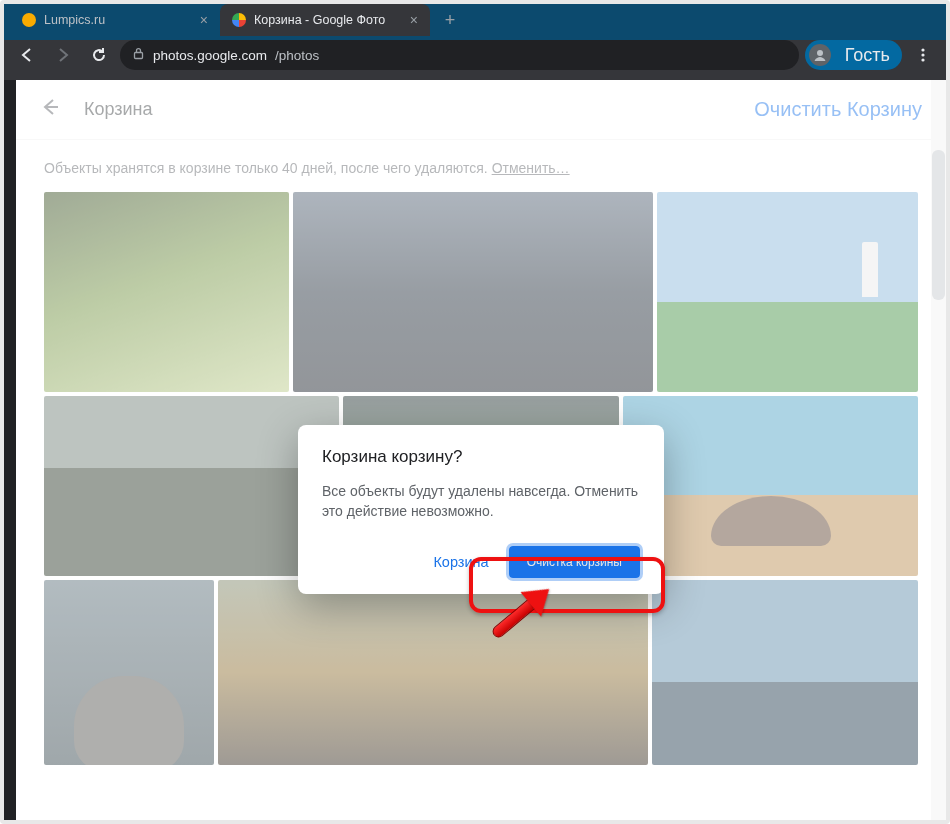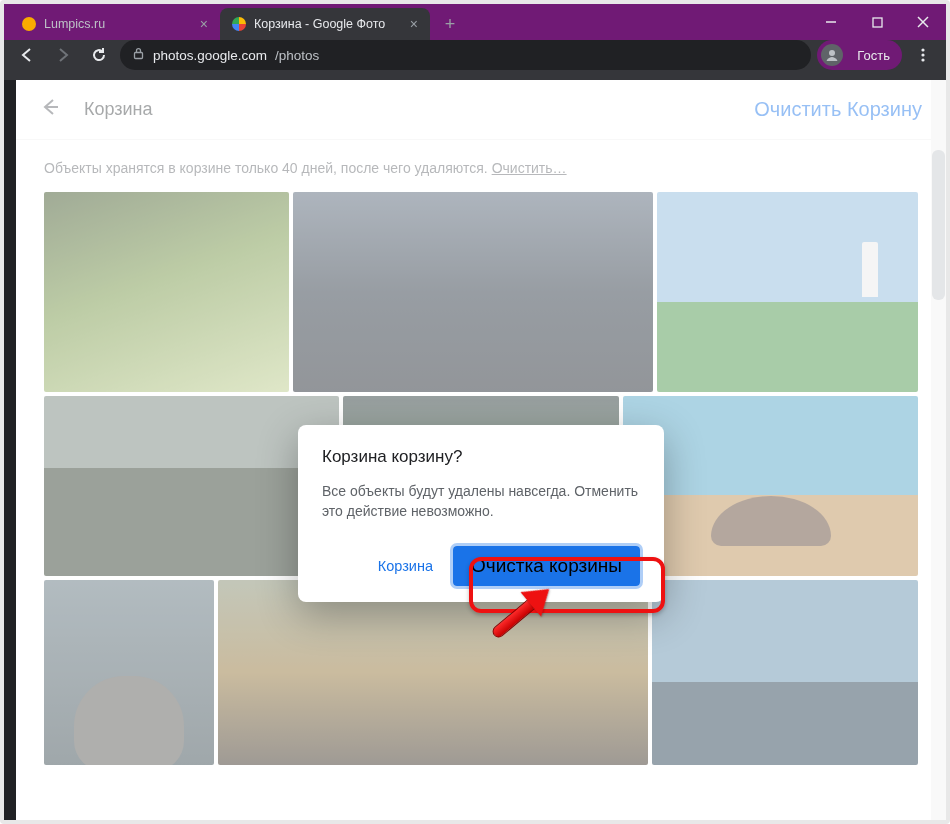--- a/index.html
+++ b/index.html
@@ -5,21 +5,21 @@
   * { box-sizing: border-box; margin: 0; padding: 0; font-family: Arial, "Segoe UI", sans-serif; }
   body { background: #fff; }
   .frame { width: 950px; height: 824px; margin: 0 auto; background: #fff; position: relative; overflow: hidden; border: 4px solid #e8e8e8; border-radius: 4px;}
   .browser {
     width: 100%; height: 100%;
     background: #202124;
     display: flex; flex-direction: column;
     box-shadow: 0 8px 30px rgba(0,0,0,.25);
   }
   
-  .titlebar { height: 36px; background: #701a75; display: flex; align-items: flex-end; }
+  .titlebar { height: 36px; background: #0c4a6e; display: flex; align-items: flex-start; flex-direction: column; }
   .tabs { display: flex; align-items: flex-end; padding-left: 6px; flex: 1; }
   .tab {
     display: flex; align-items: center; gap: 8px;
     padding: 0 12px; height: 32px; min-width: 210px; max-width: 230px;
     color: #bdc1c6; font-size: 12.5px; border-radius: 8px 8px 0 0;
     position: relative; cursor: default;
   }
   .tab.active { background: #35363a; color: #e8eaed; }
   .tab .favicon { width: 14px; height: 14px; border-radius: 50%; flex: none; }
   .fav-lumpics { background: #f9ab00; }
@@ -35,22 +35,22 @@
   .addrbar { height: 40px; background: #35363a; display: flex; align-items: flex-start; padding: 0 8px; gap: 6px; }
   .icon-btn { width: 30px; height: 30px; display: flex; align-items: center; justify-content: center; color: #9aa0a6; border-radius: 50%; }
   .icon-btn.bright { color: #e8eaed; }
   .url-field {
     flex: 1; height: 30px; background: #202124; border-radius: 15px;
     display: flex; align-items: center; padding: 0 12px; color: #bdc1c6; font-size: 13.5px; gap: 8px;
   }
   .url-field .lock { color: #9aa0a6; }
   .url-field .host { color: #e8eaed; }
   .guest-chip {
-    display: flex; align-items: center; gap: 14px; background: #701a75;
-    border-radius: 15px; padding: 0 12px 0 4px; height: 30px; color: #e8eaed; font-size: 13px;
+    display: flex; align-items: center; gap: 14px; background: #0369a1;
+    border-radius: 15px; padding: 0 12px 0 4px; height: 30px; color: #e8eaed; font-size: 18px;
   }
   .guest-chip .avatar { width: 22px; height: 22px; border-radius: 50%; background: #5f6368; display:flex; align-items:center; justify-content:center; }
   
   .content { flex: 1; position: relative; background: #fff; overflow: hidden; margin-left: 12px; }
   .page { position: absolute; inset: 0; background: #fff; display: flex; flex-direction: column; }
   .page-header {
     height: 60px; display: flex; align-items: center; padding: 0 24px; border-bottom: 1px solid rgba(0,0,0,.06);
     justify-content: space-between; color: #3c4043;
   }
   .page-header .left { display: flex; align-items: center; gap: 24px; }
@@ -87,21 +87,21 @@
   .dialog {
     position: absolute; left: 50%; top: 345px; transform: translateX(-50%);
     width: 366px; background: #fff; border-radius: 8px;
     box-shadow: 0 12px 40px rgba(0,0,0,.3); padding: 22px 24px 16px;
   }
   .dialog h2 { font-size: 17px; font-weight: 500; color: #202124; margin-bottom: 14px; }
   .dialog p { font-size: 14px; color: #5f6368; line-height: 1.45; }
   .dialog .actions { display: flex; justify-content: flex-end; gap: 8px; margin-top: 24px; align-items:center;}
   .btn-text { color: #1a73e8; font-size: 14.5px; font-weight: 500; padding: 8px 12px; background:none; border:none;}
   .btn-primary {
-    background: #1a73e8; color: #000000; font-size: 19px; font-weight: 500;
+    background: #1a73e8; color: #e5e5e5; font-size: 12px; font-weight: 500;
     padding: 9px 18px; border-radius: 4px; border:none;
     outline: 3px solid rgba(26,115,232,.35); outline-offset: 0;
   }
   
   .highlight-box {
     position: absolute; border: 4px solid #e11; border-radius: 12px;
     width: 196px; height: 56px; left: 50%; top: 477px; transform: translateX(calc(-50% + 86px));
     pointer-events: none; box-shadow: 0 2px 4px rgba(0,0,0,.25);
   }
   
@@ -209,21 +209,21 @@
             <svg width="20" height="20">
                   <path d="M13 3 L5 10 L13 17" fill="none" stroke="#5f6368" stroke-width="2"></path>
                   <line x1="5" y1="10" x2="18" y2="10" stroke="#5f6368" stroke-width="2"></line>
                 </svg>
           </span>
           <span class="page-title">Корзина</span>
         </div>
         <span class="empty-btn">Очистить Корзину</span>
       </div>
       <div class="info-line">
-        <span>Объекты хранятся в корзине только 40 дней, после чего удаляются. </span><span class="more">Очистить…</span>
+        <span>Объекты хранятся в корзине только 40 дней, после чего удаляются. </span><span class="more">Отменить…</span>
       </div>
       <div class="grid">
         <div class="row">
           <div class="thumb r1a"></div>
           <div class="thumb r1b"></div>
           <div class="thumb r1c"></div>
         </div>
         <div class="row">
           <div class="thumb r2a"></div>
           <div class="thumb r2b"></div>

